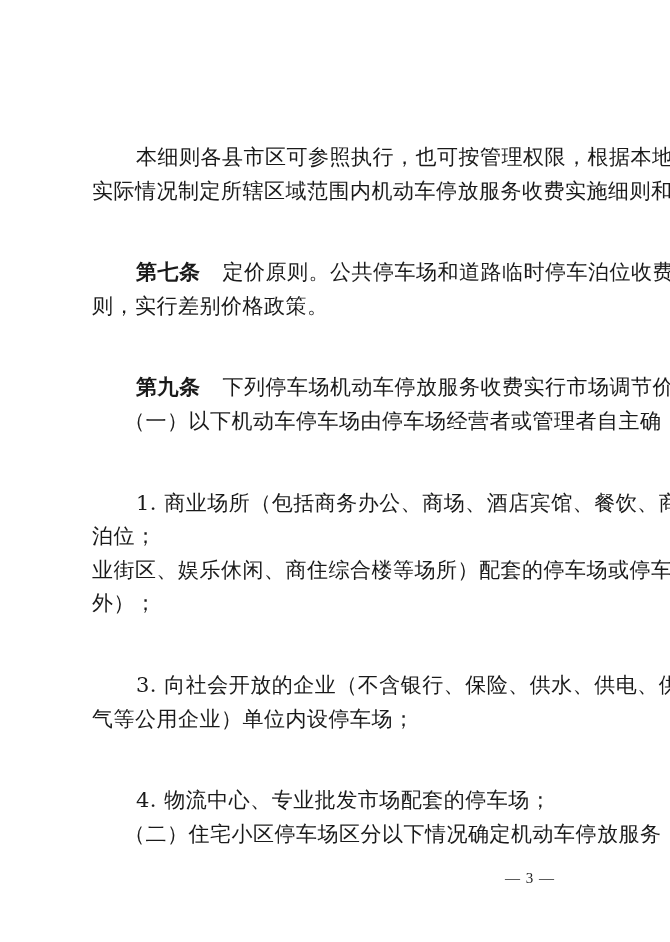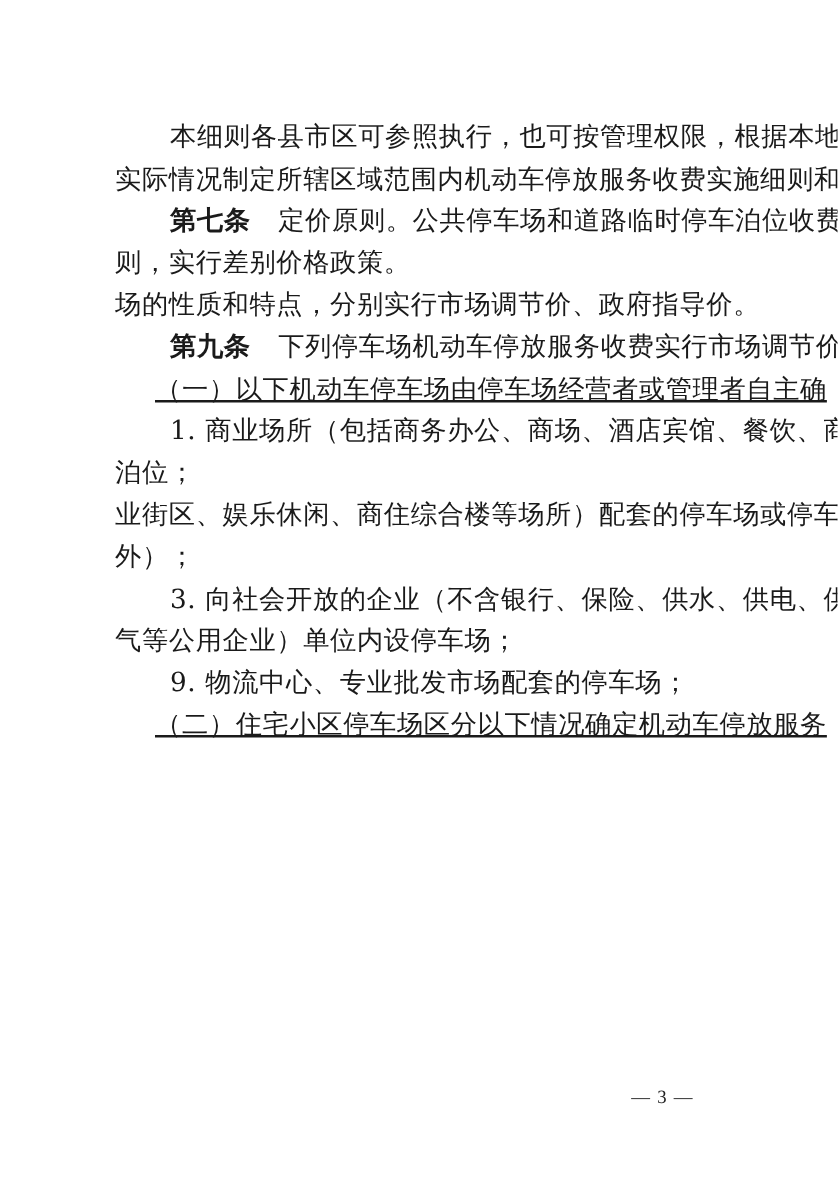--- a/index.html
+++ b/index.html
@@ -5,54 +5,53 @@
   html, body { margin: 0; padding: 0; }
   body {
     width: 670px; height: 942px; background: #ffffff; position: relative; overflow: hidden;
     font-family: "DejaVu Serif", "Liberation Serif", serif; color: #1a1a1a;
   }
   .page { position: absolute; left: 92px; top: 93px; width: 488px; }
   .line {
     height: 33.6px; line-height: 33.6px; font-size: 21px; white-space: nowrap;
     letter-spacing: 0.5px;
   }
-  .indent { padding-left: 44px; }
-  .indent-s { padding-left: 32px; text-decoration: underline; }
+  .indent { padding-left: 44px; margin-top: 48px; }
+  .indent-s { padding-left: 32px; }
   .justify { text-align: justify; text-align-last: justify; }
   .bold { font-family: Liberation Mono, monospace; font-weight: bold; }
   .gap { display: inline-block; width: 22px; }
   .page-number {
     position: absolute; left: 505px; top: 870px; font-size: 15px;
     font-family: "Liberation Serif", serif; color: #222; letter-spacing: 1px;
   }
 </style>
 </head>
 <body>
 
 <div class="page">
   <div class="line indent justify">本细则各县市区可参照执行，也可按管理权限，根据本地</div>
   <div class="line justify">实际情况制定所辖区域范围内机动车停放服务收费实施细则和</div>
 
   <div class="line indent justify"><span class="bold">第七条</span><span class="gap"></span><span>定价原则。公共停车场和道路临时停车泊位收费</span></div>
   <div class="line">则，实行差别价格政策。</div>
 
-  <div class="line">场的性质和特点，分别实行市场调节价、政府指导价。</div>
 
   <div class="line indent justify"><span class="bold">第九条</span><span class="gap"></span><span>下列停车场机动车停放服务收费实行市场调节价</span></div>
 
   <div class="line indent-s justify">（一）以下机动车停车场由停车场经营者或管理者自主确</div>
 
   <div class="line indent justify">1. 商业场所（包括商务办公、商场、酒店宾馆、餐饮、商</div>
   <div class="line">泊位；</div>
   <div class="line justify">业街区、娱乐休闲、商住综合楼等场所）配套的停车场或停车</div>
 
   <div class="line">外）；</div>
 
   <div class="line indent justify">3. 向社会开放的企业（不含银行、保险、供水、供电、供</div>
   <div class="line">气等公用企业）单位内设停车场；</div>
 
-  <div class="line indent">9. 物流中心、专业批发市场配套的停车场；</div>
+  <div class="line indent">4. 物流中心、专业批发市场配套的停车场；</div>
 
 
   <div class="line indent-s justify">（二）住宅小区停车场区分以下情况确定机动车停放服务</div>
 </div>
 
 <div class="page-number">— 3 —</div>
 
 </body></html>

